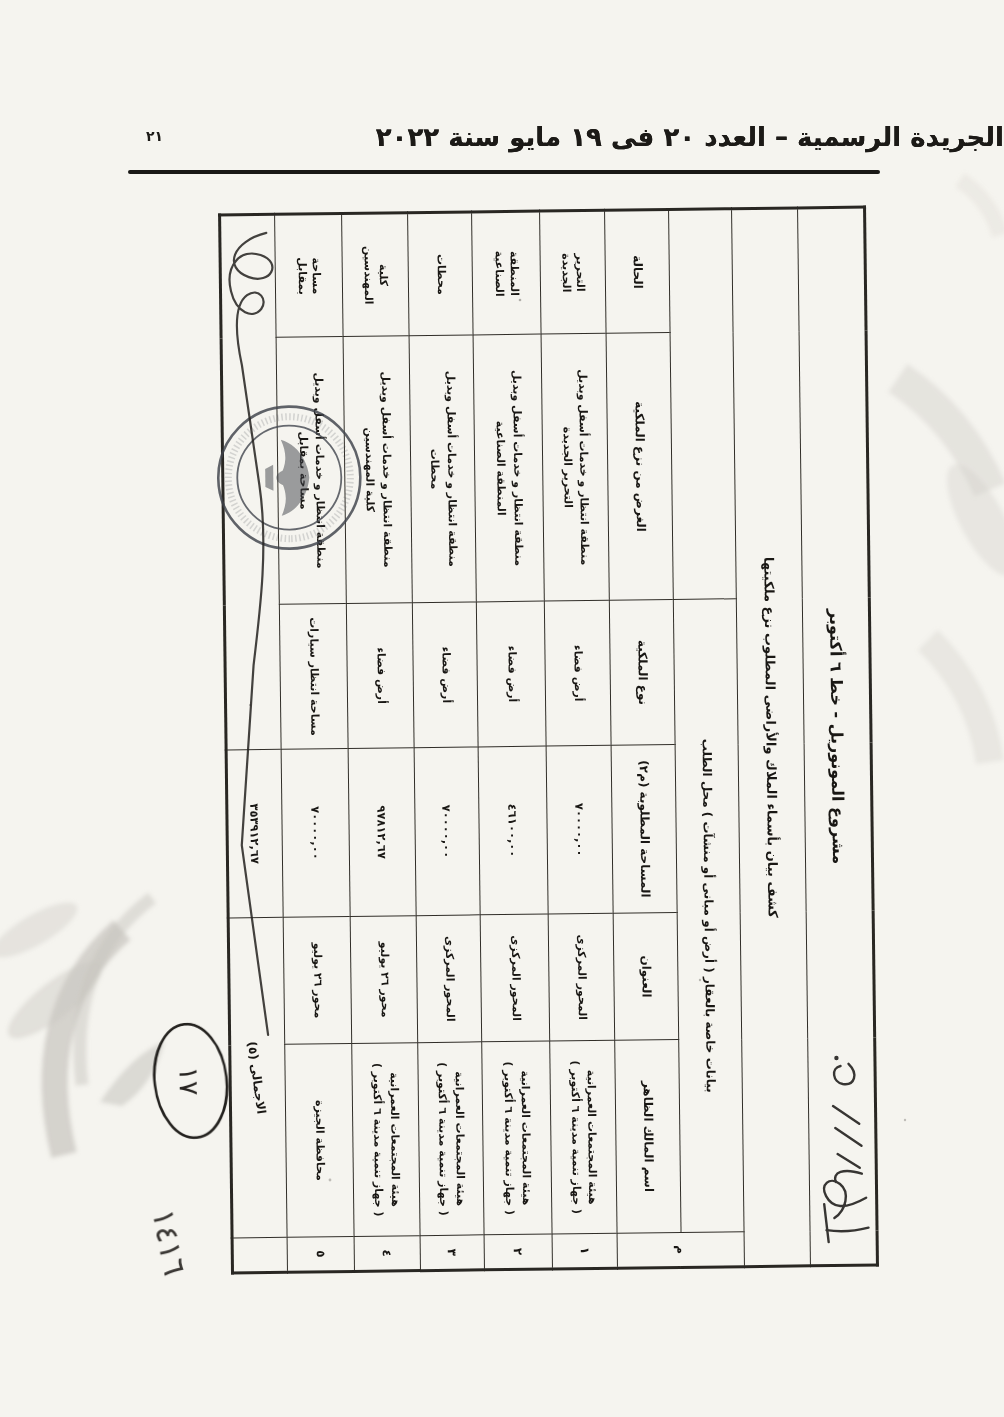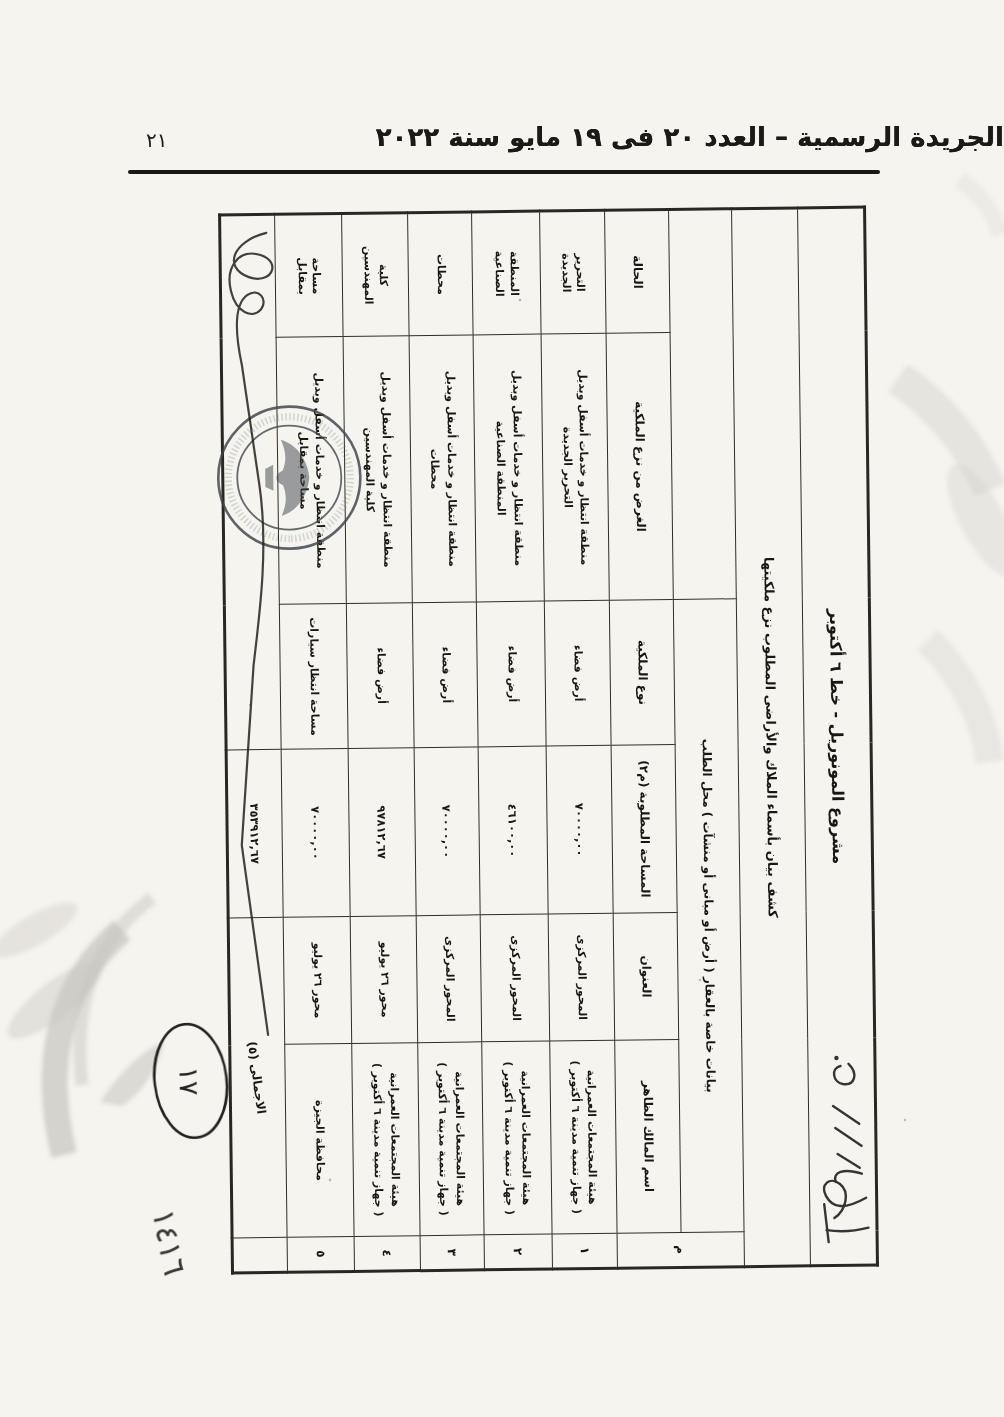--- a/index.html
+++ b/index.html
@@ -2,21 +2,21 @@
 <html lang="ar"><head>
 <meta charset="utf-8">
 <style>
   html,body{margin:0;padding:0;background:#888;}
   #page{position:relative;width:1004px;height:1417px;background:#f5f4ef;overflow:hidden;
         font-family:"DejaVu Sans",sans-serif;color:#1c1a17;}
   #wm-svg{position:absolute;left:0;top:0;z-index:0;}
   .hdr-title{position:absolute;top:122px;left:0;right:0;text-align:right;
              font-size:26px;font-weight:bold;direction:rtl;letter-spacing:0;
              text-shadow:0 0 .5px #1c1a17;}
-  .hdr-page{position:absolute;top:128px;left:146px;font-size:20px;font-weight:normal;}
+  .hdr-page{position:absolute;top:128px;left:146px;font-size:14px;font-weight:bold;}
   .hdr-rule{position:absolute;top:170px;left:128px;width:752px;height:4px;
             background:#191816;border-radius:2px;}
   
   #rot{position:absolute;left:21px;top:416px;width:1058px;height:645px;
        transform:rotate(89.3deg);z-index:2;}
   table.doc{border-collapse:collapse;table-layout:fixed;width:1058px;direction:rtl;
             border:3px solid #2c2a26;filter:contrast(1.03);}
   table.doc td{border:1.7px solid #33302b;text-align:center;vertical-align:middle;
                padding:1px 2px;overflow:hidden;}
   .t1{font-size:16px;font-weight:bold;}

